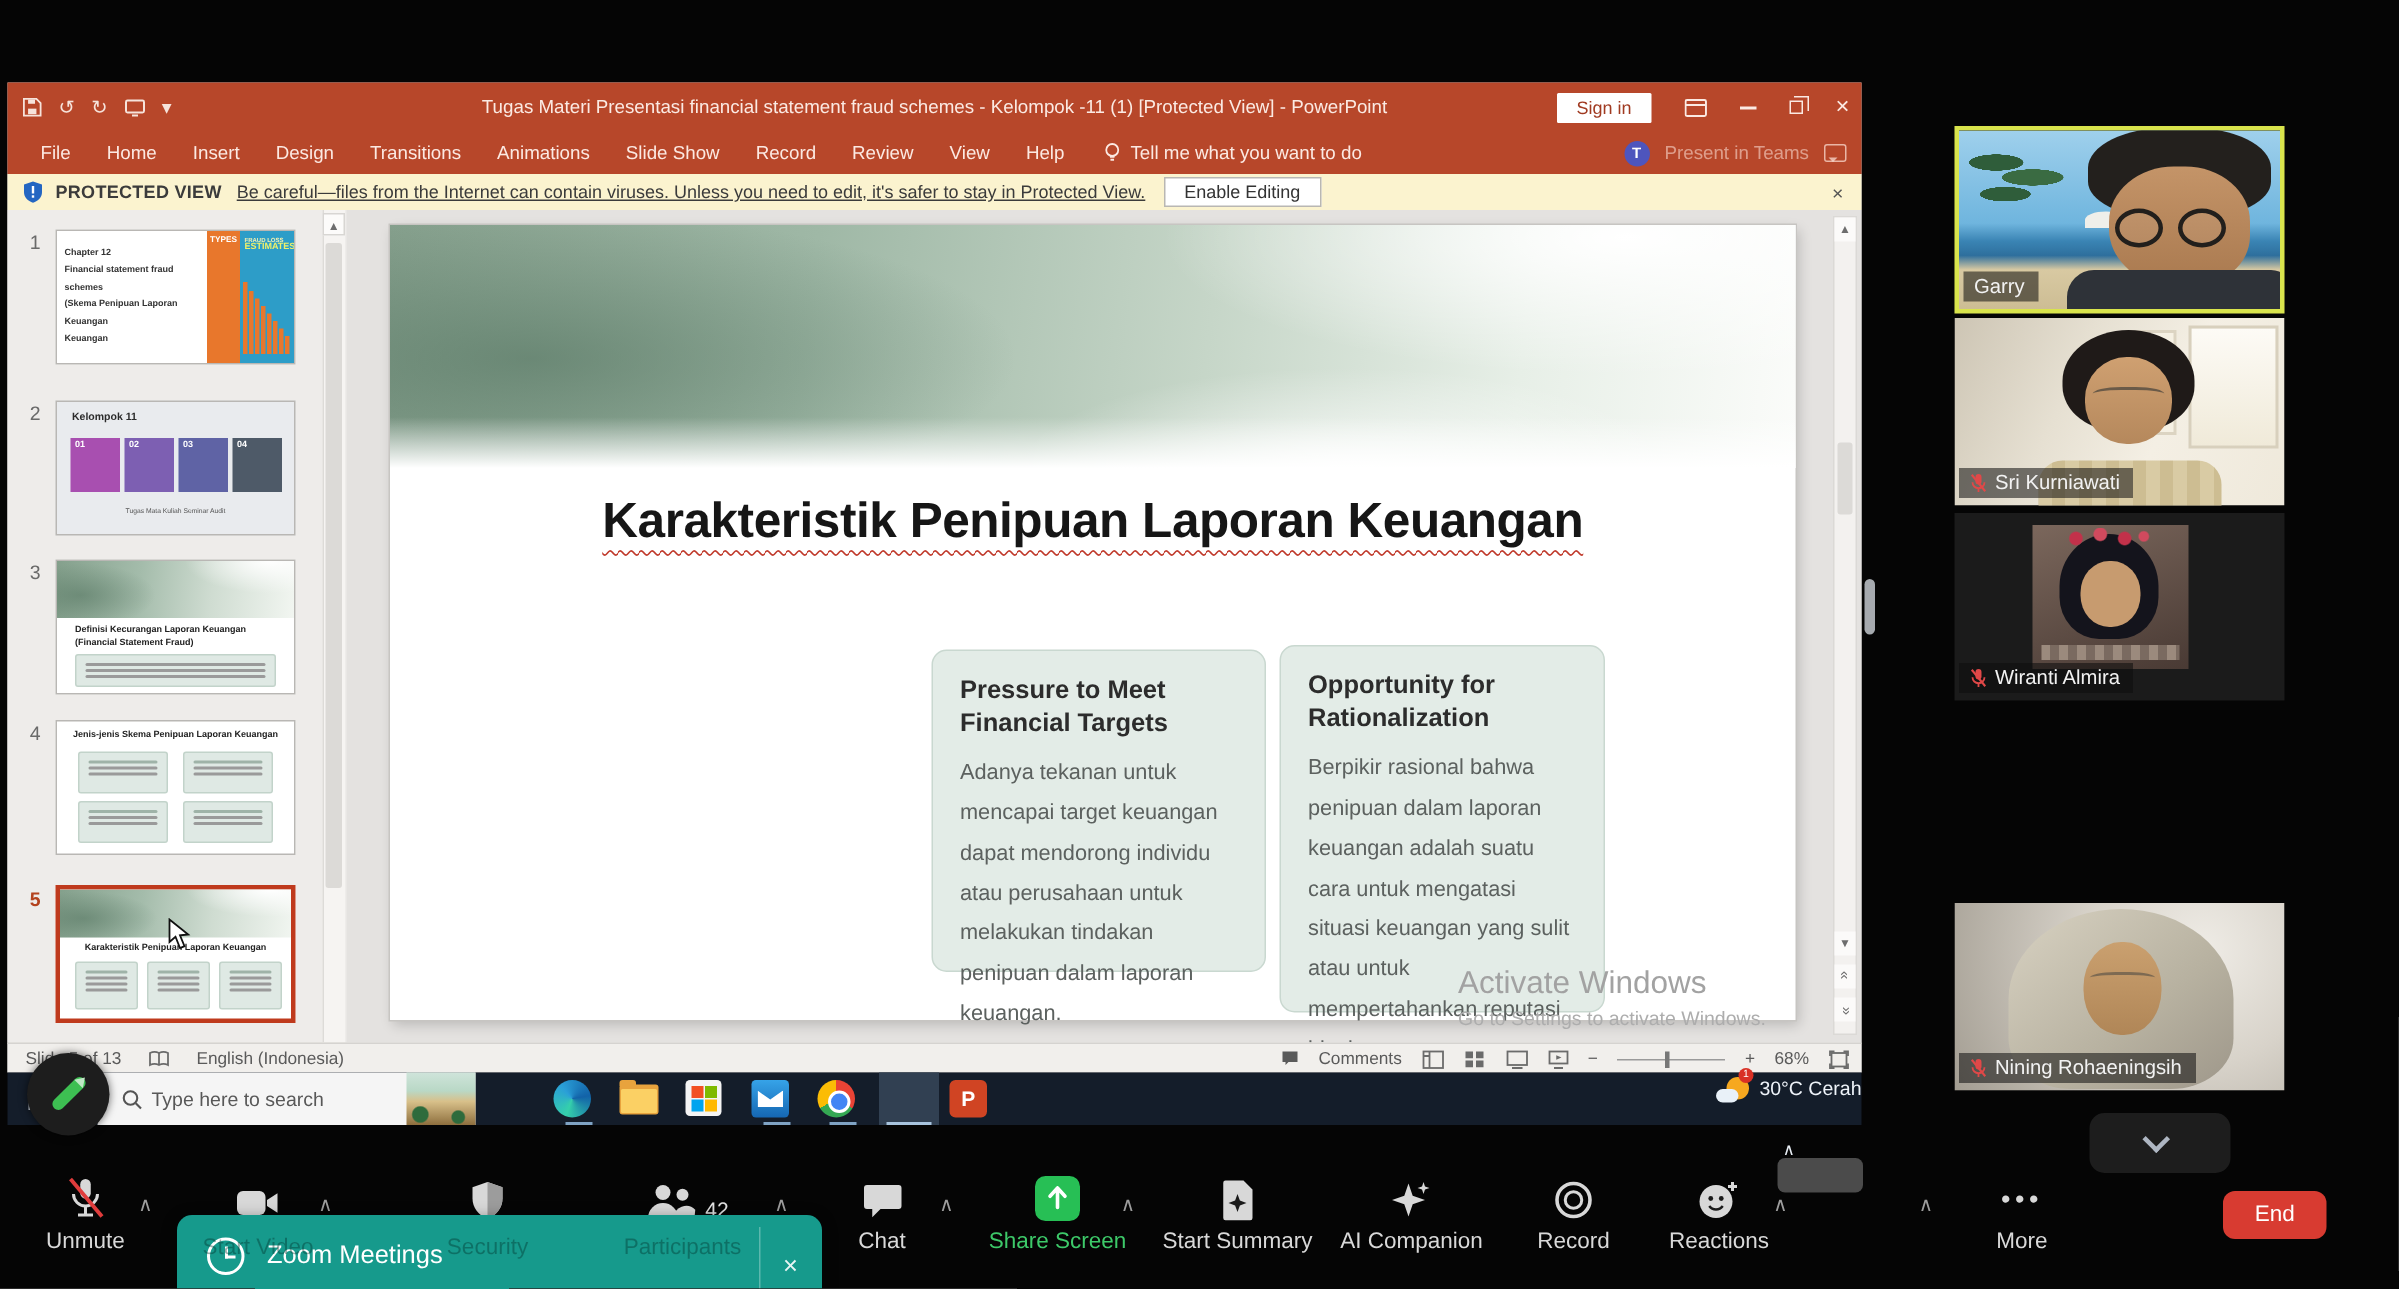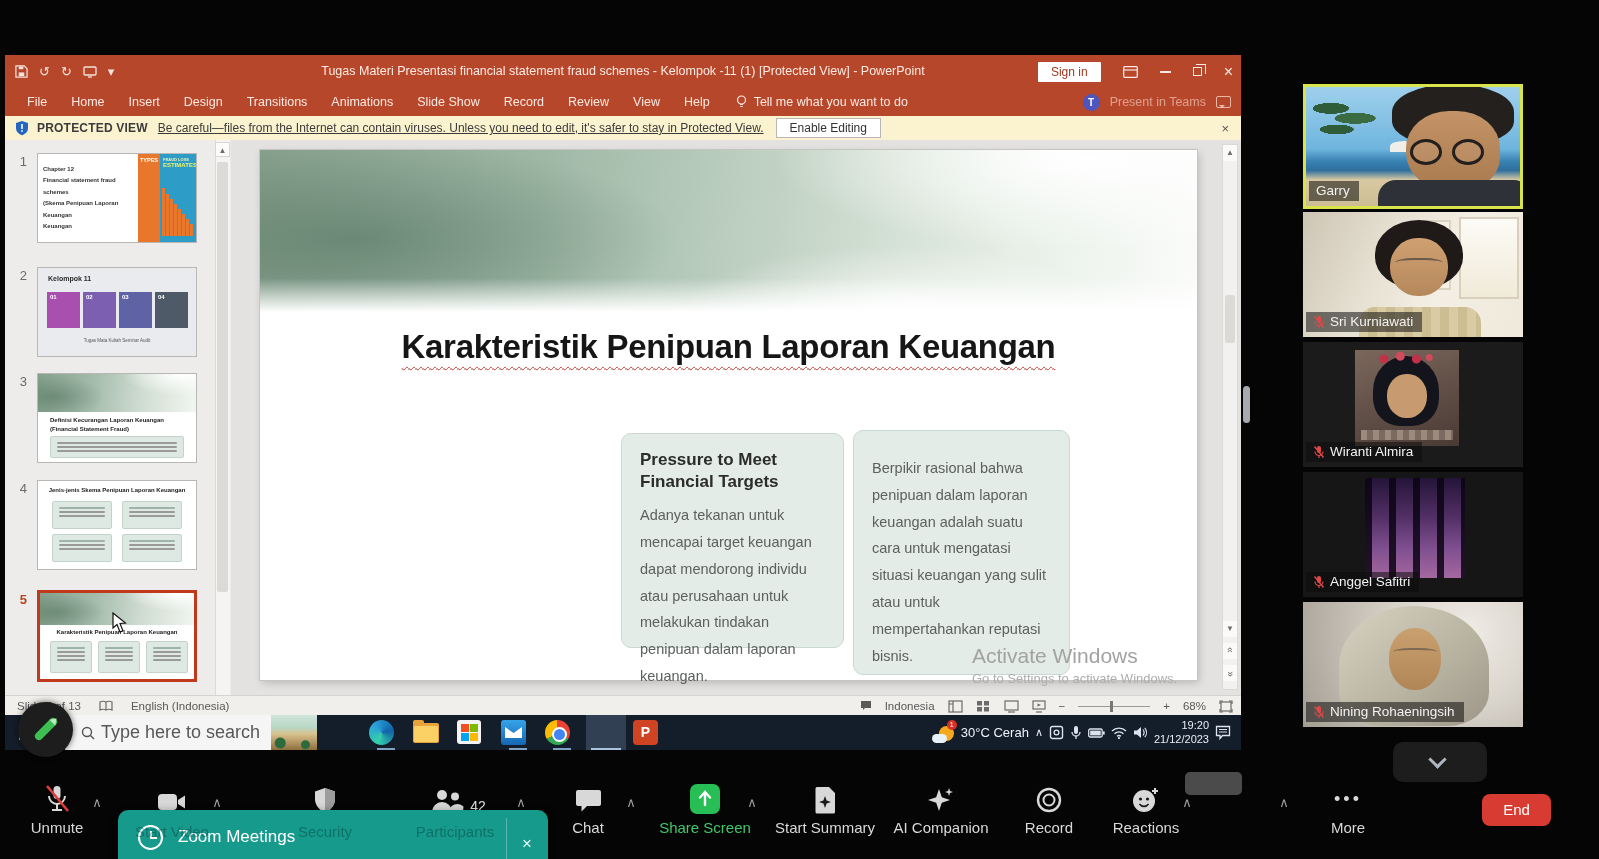--- a/index.html
+++ b/index.html
@@ -90,21 +90,21 @@
   .st-left{position:absolute;left:12px;top:0;height:20px;display:flex;align-items:center;gap:18px;}
   .st-right{position:absolute;right:8px;top:0;height:20px;display:flex;align-items:center;gap:13px;}
   .zoomtrack{width:72px;height:1px;background:#9a9a9a;position:relative;}
   .zoomthumb{position:absolute;left:32px;top:-5px;width:3px;height:11px;background:#777;}
 
   
   .taskbar{position:absolute;left:5px;top:715px;width:1236px;height:35px;background:#141d2a;}
   .startgrid{position:absolute;left:14px;top:10px;width:15px;height:15px;display:grid;grid-template-columns:7px 7px;gap:1px;}
   .startgrid div{background:#cfd8e2;}
   .searchbox{position:absolute;left:60px;top:0;width:252px;height:35px;background:#f5f5f5;display:flex;align-items:center;}
-  .searchbox .ph{color:#585858;font-size:18px;margin-left:36px;}
+  .searchbox .ph{color:#585858;font-size:13px;margin-left:36px;}
   .bingimg{position:absolute;right:0;top:0;width:46px;height:35px;background:
       radial-gradient(circle 5px at 20% 80%, #2e6b3c 5px, transparent 6px),
       radial-gradient(circle 4px at 75% 85%, #2e6b3c 4px, transparent 5px),
       linear-gradient(180deg,#cfe4da 0%,#b9d8c6 35%,#d8c08a 55%,#8e6f3e 100%);}
   .tbico{position:absolute;top:5px;width:26px;height:26px;padding-left:40px;}
   .ul{position:absolute;bottom:1px;height:2px;background:#7fa3c4;}
   .edgeico{width:25px;height:25px;border-radius:50%;background:conic-gradient(from 200deg,#35d0ab,#2a9fd8,#1262a8,#35d0ab);}
   .folder{width:26px;height:20px;margin-top:3px;background:#e8a33d;border-radius:2px;position:relative;}
   .folder:before{content:"";position:absolute;left:0;top:-3px;width:11px;height:4px;background:#e8a33d;border-radius:2px 2px 0 0;}
   .folder:after{content:"";position:absolute;left:1px;top:3px;width:24px;height:16px;background:#fbd064;border-radius:1px;}
@@ -113,21 +113,21 @@
   .mail{width:25px;height:25px;background:linear-gradient(#36a3e8,#1567b3);border-radius:3px;position:relative;}
   .mail:after{content:"";position:absolute;left:4px;top:7px;width:17px;height:11px;background:#fff;
      clip-path:polygon(0 0,100% 0,100% 100%,0 100%,0 0,50% 55%,100% 0);}
   .chrome{width:25px;height:25px;border-radius:50%;background:conic-gradient(#ea4335 0 120deg,#34a853 120deg 240deg,#fbbc05 240deg 360deg);position:relative;}
   .chrome:after{content:"";position:absolute;left:7px;top:7px;width:11px;height:11px;background:#4285f4;border:2px solid #fff;border-radius:50%;}
   .zmico{width:25px;height:25px;background:#2d8cff;border-radius:6px;color:#fff;font-size:11px;font-weight:bold;
          text-align:center;line-height:25px;}
   .ppttile{position:absolute;left:-7px;top:-5px;width:40px;height:35px;background:#314052;}
   .pico{position:relative;width:25px;height:25px;background:#d04423;border-radius:4px;color:#fff;font-weight:bold;
         font-size:14px;text-align:center;line-height:25px;}
-  .tray{position:absolute;right:0;top:0;height:35px;display:flex;align-items:center;gap:6px;color:#dbe4ee;}
+  .tray{position:absolute;right:0;top:0;height:35px;display:flex;align-items:center;gap:25px;color:#dbe4ee;flex-direction:column;}
   .timeblk{text-align:right;font-size:11px;line-height:1.25;color:#e8eef5;}
   .weath{display:flex;align-items:center;gap:7px;color:#eef3f9;font-size:13px;}
   .suncl{position:relative;width:22px;height:20px;}
   .suncl .sun{position:absolute;right:0;bottom:2px;width:15px;height:15px;border-radius:50%;background:#f6a81f;}
   .suncl .cl{position:absolute;left:0;bottom:0;width:15px;height:9px;border-radius:8px;background:#e9f1f8;}
   .suncl .bdg{position:absolute;right:-3px;top:-3px;width:10px;height:10px;border-radius:50%;background:#d93025;
               color:#fff;font-size:7px;text-align:center;line-height:10px;}
 
   
   .annot{position:absolute;left:18px;top:702px;width:55px;height:55px;border-radius:50%;background:#1d1d1d;box-shadow:0 0 6px rgba(0,0,0,.6);}
@@ -356,20 +356,21 @@
 
       <div class="slide">
         <div class="gband"></div>
         <div class="slide-title">Karakteristik Penipuan Laporan Keuangan</div>
 
         <div class="card" style="left:361px;top:283px;width:223px;height:215px;">
           <h3>Pressure to Meet Financial Targets</h3>
           <p>Adanya tekanan untuk mencapai target keuangan dapat mendorong individu atau perusahaan untuk melakukan tindakan penipuan dalam laporan keuangan.</p>
         </div>
         <div class="card" style="left:593px;top:280px;width:217px;height:245px;">
+          <h3>Opportunity for Rationalization</h3>
           <p>Berpikir rasional bahwa penipuan dalam laporan keuangan adalah suatu cara untuk mengatasi situasi keuangan yang sulit atau untuk mempertahankan reputasi bisnis.</p>
         </div>
 
         <div class="wmark1">Activate Windows</div>
         <div class="wmark2">Go to Settings to activate Windows.</div>
       </div>
 
       <div class="msb">
         <div class="btn" style="top:0;">▲</div>
         <div class="thumbbar"></div>
@@ -385,21 +386,21 @@
         <svg width="14" height="12" viewBox="0 0 14 12">
             <path d="M1 2 C3 1 5 1 7 2 C9 1 11 1 13 2 V10 C11 9 9 9 7 10 C5 9 3 9 1 10 Z" fill="none" stroke="#6b6b6b" stroke-width="1.2"></path>
             <path d="M7 2v8" stroke="#6b6b6b" stroke-width="1.2"></path>
           </svg>
         <span>English (Indonesia)</span>
       </div>
       <div class="st-right">
         <svg width="12" height="12" viewBox="0 0 12 12">
             <path d="M1 1h10v7H5L3 10V8H1z" fill="#5a5a5a"></path>
           </svg>
-        <span>Indonesia</span>
+        <span>Comments</span>
         <svg width="15" height="13" viewBox="0 0 15 13">
             <rect x="1" y="1" width="13" height="11" fill="none" stroke="#6b6b6b" stroke-width="1.2"></rect>
             <path d="M5 1v11M1 4h4" stroke="#6b6b6b" stroke-width="1.2"></path>
           </svg>
         <svg width="15" height="13" viewBox="0 0 15 13">
             <rect x="1" y="1" width="5" height="4.5" fill="#6b6b6b"></rect>
             <rect x="8" y="1" width="5" height="4.5" fill="#6b6b6b"></rect>
             <rect x="1" y="7" width="5" height="4.5" fill="#6b6b6b"></rect>
             <rect x="8" y="7" width="5" height="4.5" fill="#6b6b6b"></rect>
           </svg>
@@ -575,33 +576,20 @@
       <svg width="12" height="14" viewBox="0 0 12 14">
           <rect x="4" y="1" width="4" height="7" rx="2" fill="#e04848"></rect>
           <path d="M2 6.5 a4 4 0 0 0 8 0" fill="none" stroke="#e04848" stroke-width="1.2"></path>
           <path d="M6 10.5v2.5" stroke="#e04848" stroke-width="1.2"></path>
           <path d="M1.5 1.5 L10.5 12.5" stroke="#e04848" stroke-width="1.4"></path>
         </svg>
       <span>Sri Kurniawati</span>
     </div>
   </div>
 
-  <div class="tile" style="top:472px;background:#161616;">
-    <div style="left:62px;top:6px;width:100px;height:100px;background:linear-gradient(180deg,#241538 0%,#533066 40%,#7e4f8f 70%,#a4689f 100%);"></div>
-    <div style="left:62px;top:6px;width:100px;height:100px;background:repeating-linear-gradient(90deg,rgba(10,4,18,.85) 0 7px,transparent 7px 24px);"></div>
-    <div class="chip">
-      <svg width="12" height="14" viewBox="0 0 12 14">
-          <rect x="4" y="1" width="4" height="7" rx="2" fill="#e04848"></rect>
-          <path d="M2 6.5 a4 4 0 0 0 8 0" fill="none" stroke="#e04848" stroke-width="1.2"></path>
-          <path d="M6 10.5v2.5" stroke="#e04848" stroke-width="1.2"></path>
-          <path d="M1.5 1.5 L10.5 12.5" stroke="#e04848" stroke-width="1.4"></path>
-        </svg>
-      <span>Anggel Safitri</span>
-    </div>
-  </div>
 
   <div class="tile" style="top:602px;">
     <div style="inset:0;background:radial-gradient(circle at 75% 25%,#efece6 0%,#d8d3ca 40%,#a39d92 100%);"></div>
     <div style="left:36px;top:4px;width:150px;height:120px;background:linear-gradient(140deg,#d8d2c2,#b7b1a0 60%,#9e978a);border-radius:50% 50% 28% 28%;"></div>
     <div style="left:86px;top:26px;width:52px;height:62px;background:linear-gradient(#caa06f,#b08657);border-radius:48%;"></div>
     <div style="left:90px;top:46px;width:44px;height:10px;border-top:2px solid #7d6a52;border-radius:40%;"></div>
     <div class="chip">
       <svg width="12" height="14" viewBox="0 0 12 14">
           <rect x="4" y="1" width="4" height="7" rx="2" fill="#e04848"></rect>
           <path d="M2 6.5 a4 4 0 0 0 8 0" fill="none" stroke="#e04848" stroke-width="1.2"></path>

